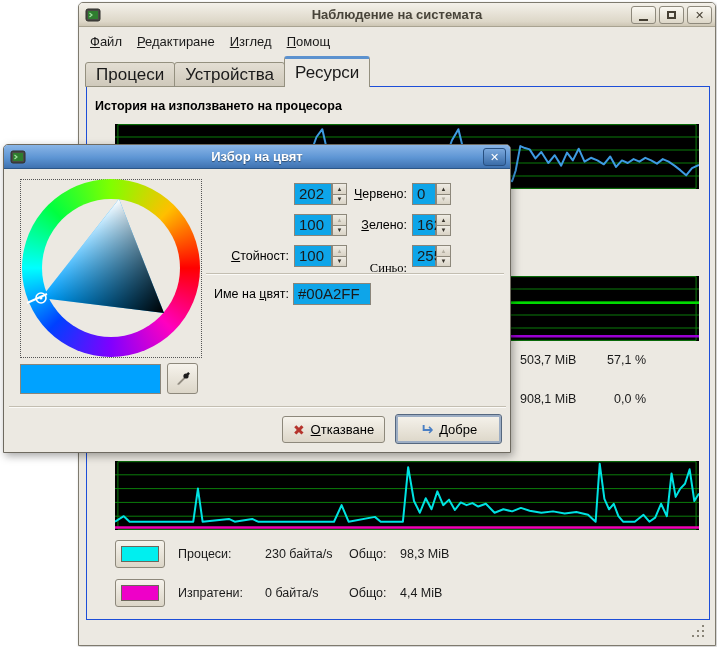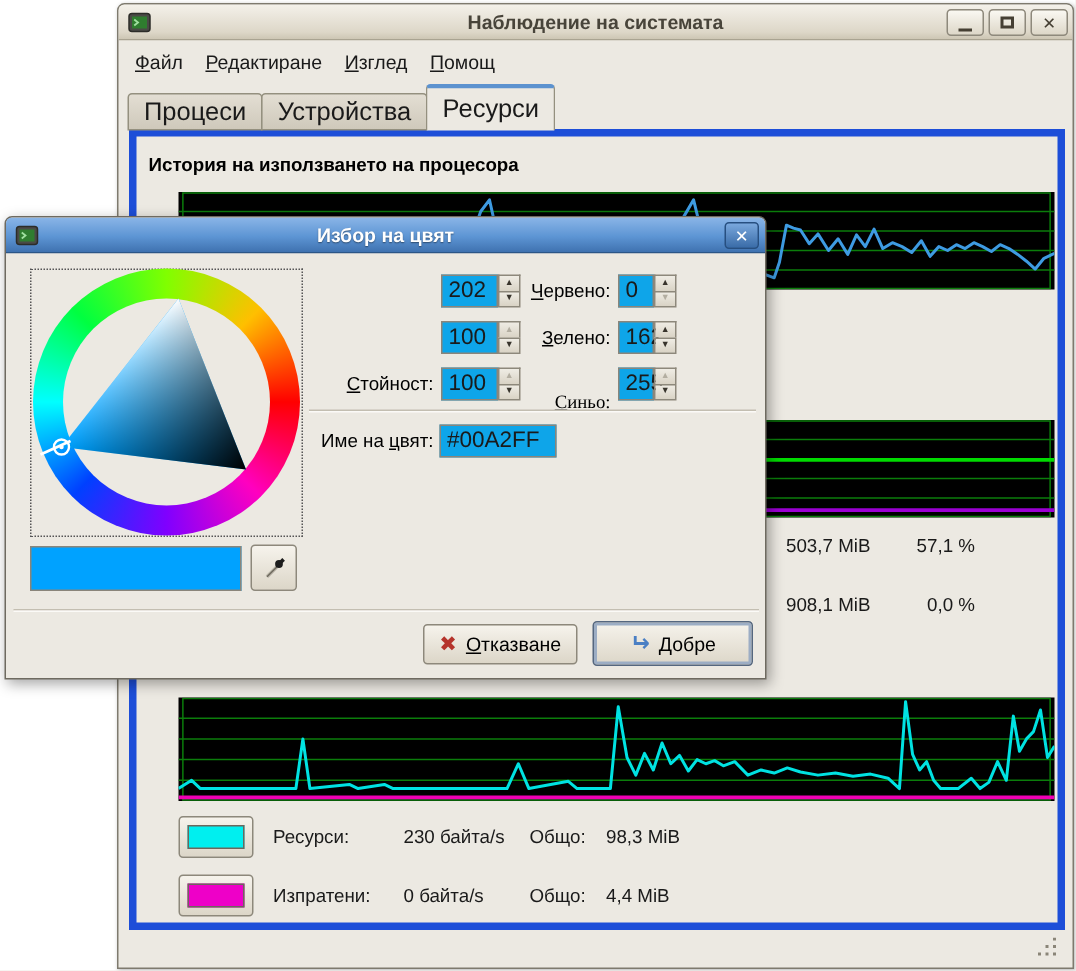--- a/index.html
+++ b/index.html
@@ -29,21 +29,21 @@
   .menuitem { padding:2px 1px; }
 
   .tabs { position:absolute; left:6px; top:53px; height:31px; display:flex; align-items:flex-end; z-index:2; }
   .tab { height:25px; padding:0 10px; display:flex; align-items:center; font-size:17px;
          background:linear-gradient(#e3ded3,#cfc9bb); border:1px solid #94907f;
          border-radius:3px 3px 0 0; margin-right:-1px; }
   .tab.active { height:31px; background:#ece9e2; border-bottom:none;
                 border-top:3px solid #5c92cf; z-index:3; }
 
   .notebook { position:absolute; left:7px; top:83px; width:624px; height:534px;
-              border:5px solid #1d4ed8; background:#ece9e2; }
+              border:1px solid #1d4ed8; background:#ece9e2; }
 
   .section-title { position:absolute; font-size:12.5px; font-weight:bold; color:#000; }
 
   .chart { position:absolute; background:#000; }
   .chart svg { position:absolute; left:0; top:0; width:100%; height:100%; }
 
   .memrow { position:absolute; left:433px; width:126px; height:15px; display:flex;
             justify-content:space-between; font-size:12.5px; }
 
   .legendrow { position:absolute; left:28px; height:28px; display:flex; align-items:center; font-size:12.5px; }
@@ -200,21 +200,21 @@
         </g>
         <polyline fill="none" stroke-width="2" vector-effect="non-scaling-stroke" stroke-linejoin="round" points="0,88 1.5,80 2.5,88 6,88 10,88 13.4,88 14.2,40 15,88 19.5,84 20.5,88 23.5,84 24.5,88 30,88 37.5,88 38.8,64 40,88 44.5,81 45.5,88 49.3,88 50.2,9 51.2,58 52.2,75 53.2,54 54.2,70 55.2,44 56.2,64 57.2,56 58.2,71 59.2,60 60.2,64 61.2,61 62.2,66 63.5,62 65,75 66.5,70 68,73 69.5,68 71,72 73,75 75,73 77,76 79,74 81,78 82.3,88 83,4 83.8,55 84.6,70 85.4,62 86.2,80 87,88 89,88 90.5,78 91.5,88 92.5,82 93.5,62 94.5,80 95.3,18 96,52 96.8,40 97.6,33 98.4,12 99.2,58 100,47" stroke="#00E2E2"></polyline>
         <polyline fill="none" stroke-width="2.5" vector-effect="non-scaling-stroke" points="0,96.5 100,96.5" stroke="#F000B4"></polyline>
       </svg>
     </div>
 
     <div class="legendrow" style="top:453px;">
       <div class="swatch-btn">
         <div class="swatch-inner" style="background-color: rgb(0, 239, 239);"></div>
       </div>
-      <span class="lg-label">Ресурси:</span>
+      <span class="lg-label">Процеси:</span>
       <span class="lg-rate">230 байта/s</span>
       <span class="lg-total-label">Общо:</span>
       <span>98,3 MiB</span>
     </div>
     <div class="legendrow" style="top:492px;">
       <div class="swatch-btn">
         <div class="swatch-inner" style="background-color: rgb(238, 0, 200);"></div>
       </div>
       <span class="lg-label">Изпратени:</span>
       <span class="lg-rate">0 байта/s</span>

